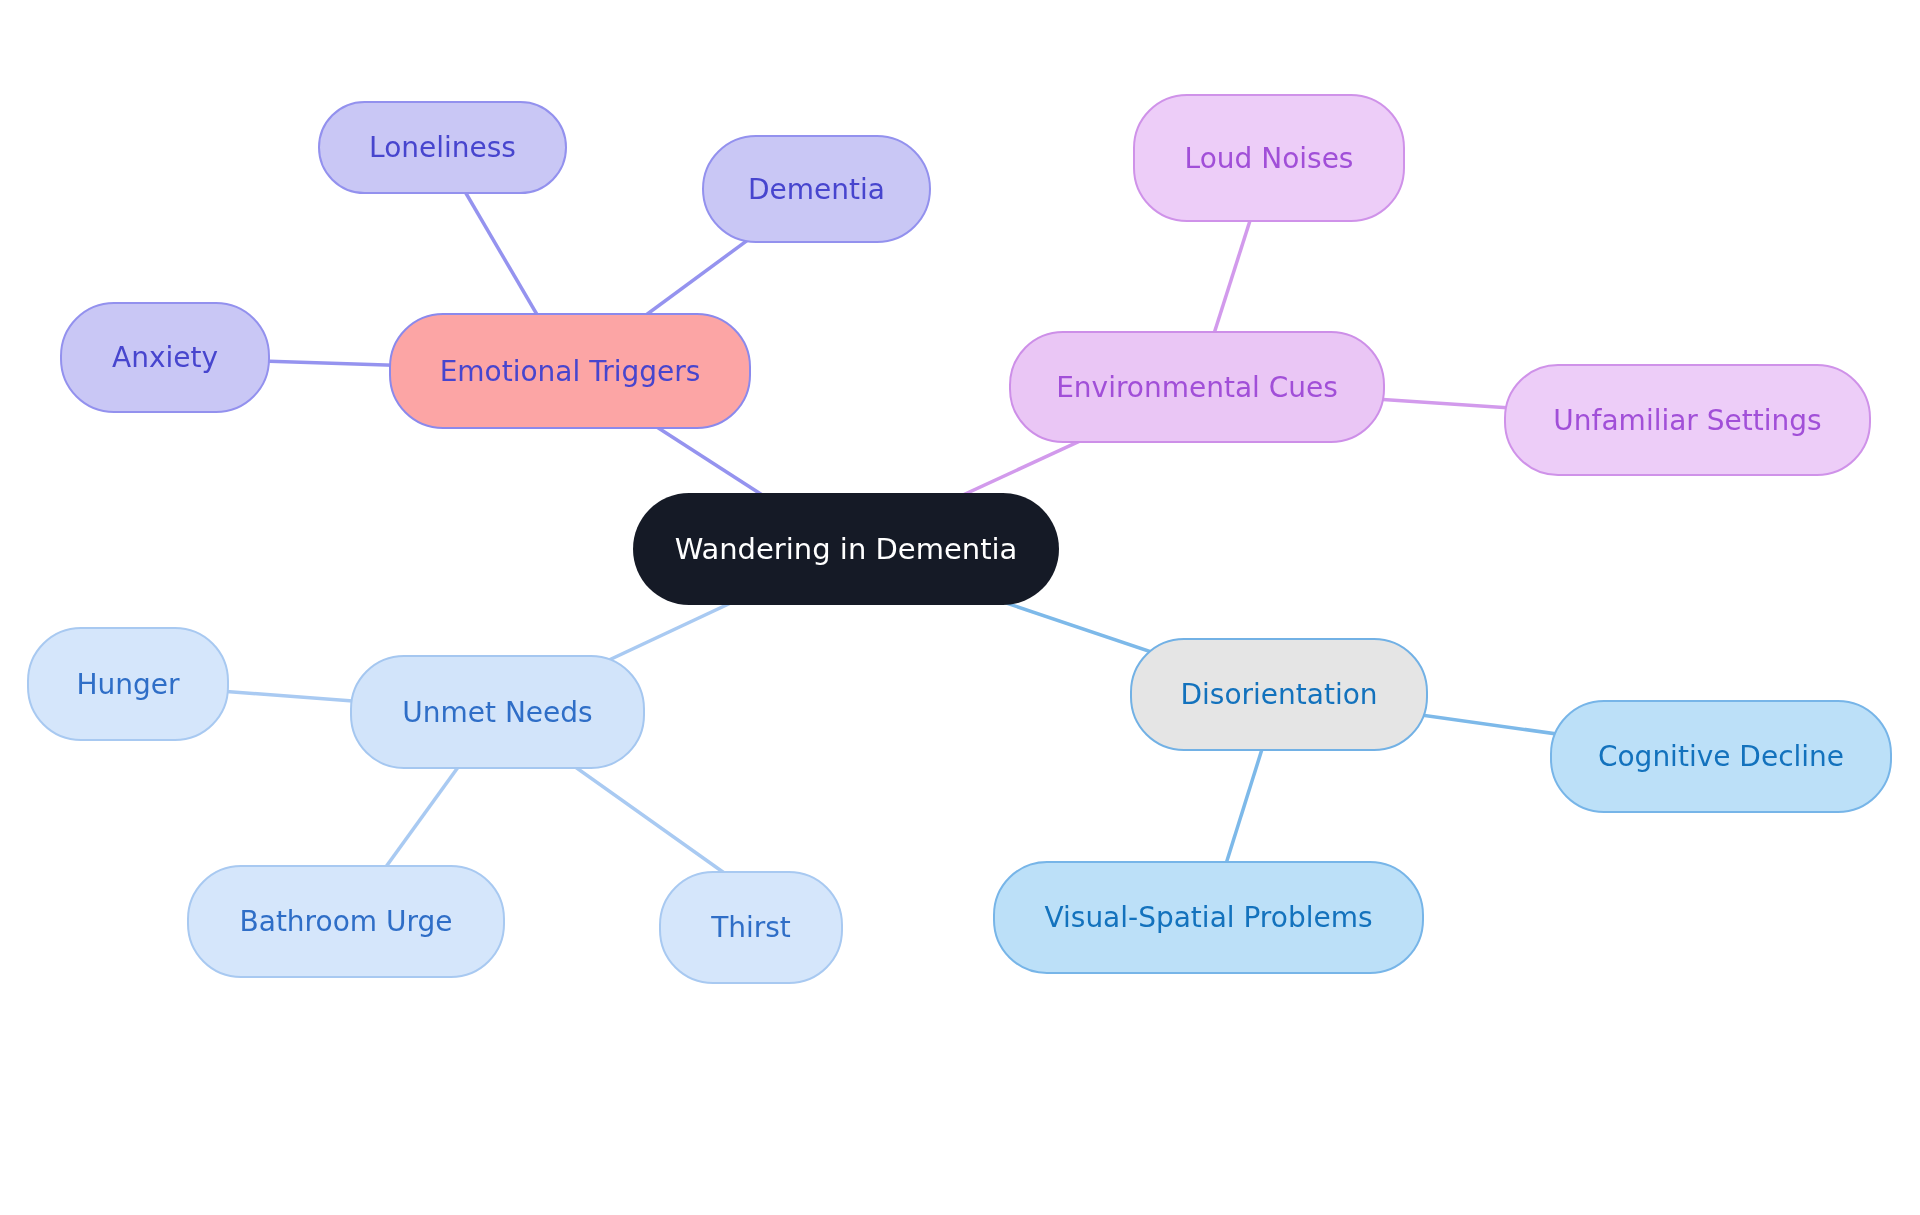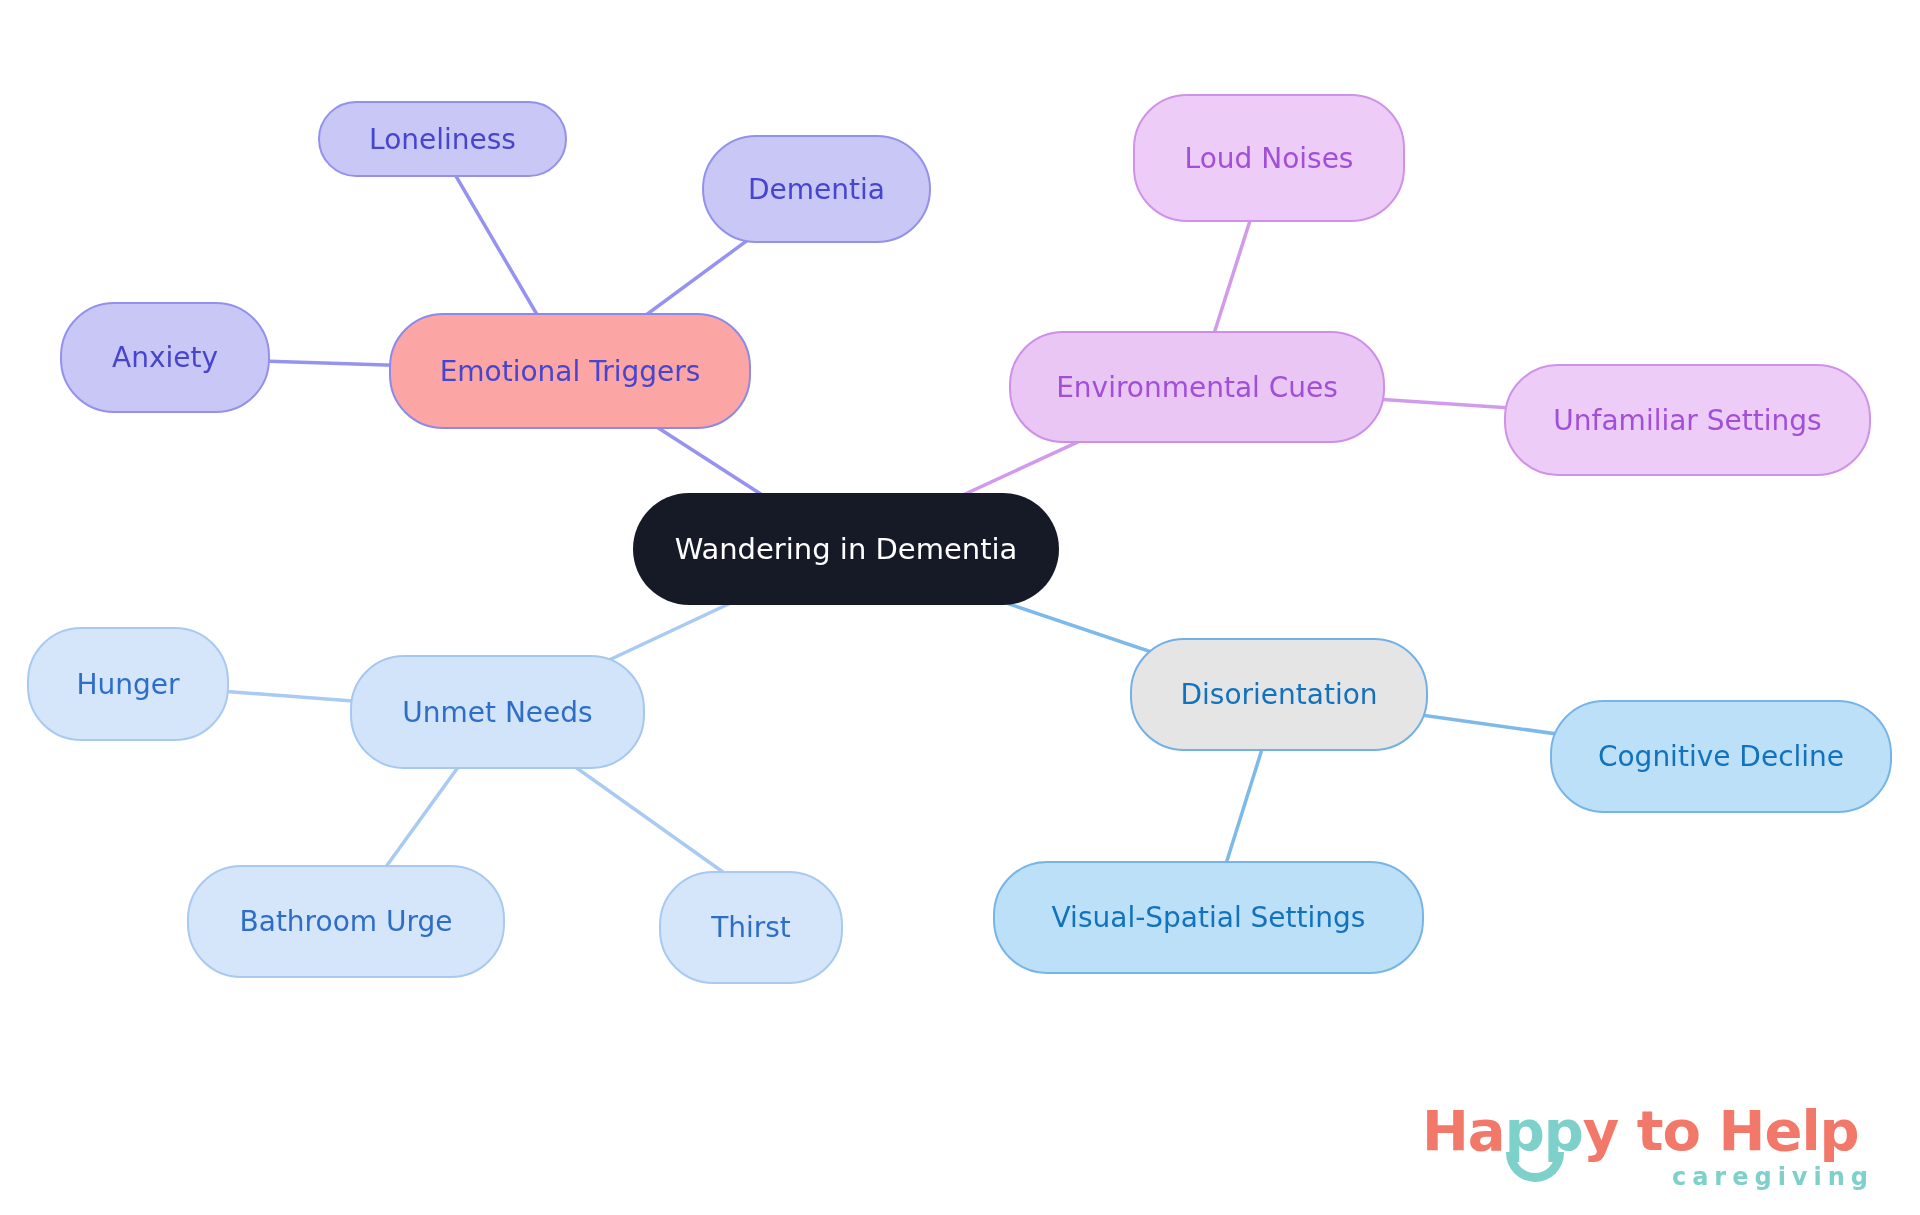--- a/index.html
+++ b/index.html
@@ -99,37 +99,31 @@
     <line x1="498" y1="712" x2="751" y2="892" stroke="#a9caf2" stroke-width="3.5"></line>
 
     <line x1="846" y1="549" x2="1279" y2="695" stroke="#7db9e9" stroke-width="3.5"></line>
     <line x1="1279" y1="695" x2="1721" y2="757" stroke="#7db9e9" stroke-width="3.5"></line>
     <line x1="1279" y1="695" x2="1209" y2="918" stroke="#7db9e9" stroke-width="3.5"></line>
   </svg>
 
   <div class="node root" style="left:633px; top:493px; width:426px; height:112px;">Wandering in Dementia</div>
 
   <div class="node b-et parent" style="left:389px; top:313px; width:362px; height:116px;">Emotional Triggers</div>
-  <div class="node b-et" style="left:318px; top:101px; width:249px; height:76px;">Loneliness</div>
+  <div class="node b-et" style="left:318px; top:101px; width:249px; height:93px;">Loneliness</div>
   <div class="node b-et" style="left:702px; top:135px; width:229px; height:108px;">Dementia</div>
   <div class="node b-et" style="left:60px; top:302px; width:210px; height:111px;">Anxiety</div>
 
   <div class="node b-ec parent" style="left:1009px; top:331px; width:376px; height:112px;">Environmental Cues</div>
   <div class="node b-ec" style="left:1133px; top:94px; width:272px; height:128px;">Loud Noises</div>
   <div class="node b-ec" style="left:1504px; top:364px; width:367px; height:112px;">Unfamiliar Settings</div>
 
   <div class="node b-un parent" style="left:350px; top:655px; width:295px; height:114px;">Unmet Needs</div>
   <div class="node b-un" style="left:27px; top:627px; width:202px; height:114px;">Hunger</div>
   <div class="node b-un" style="left:187px; top:865px; width:318px; height:113px;">Bathroom Urge</div>
   <div class="node b-un" style="left:659px; top:835px; width:184px; height:113px;margin-top:36px;">Thirst</div>
 
   <div class="node b-dis parent" style="left:1130px; top:638px; width:298px; height:113px;">Disorientation</div>
   <div class="node b-dis" style="left:1550px; top:700px; width:342px; height:113px;">Cognitive Decline</div>
-  <div class="node b-dis" style="left:993px; top:861px; width:431px; height:113px;">Visual-Spatial Settings</div>
+  <div class="node b-dis" style="left:993px; top:861px; width:431px; height:113px;">Visual-Spatial Problems</div>
 
-  <div class="logo">
-    <div class="logo-main"><span>Ha</span><span class="logo-teal">pp</span><span>y to Help</span>
-      <span class="smile-arc"></span>
-    </div>
-    <div class="logo-sub">caregiving</div>
-  </div>
 
 </div>
 
 </body></html>

